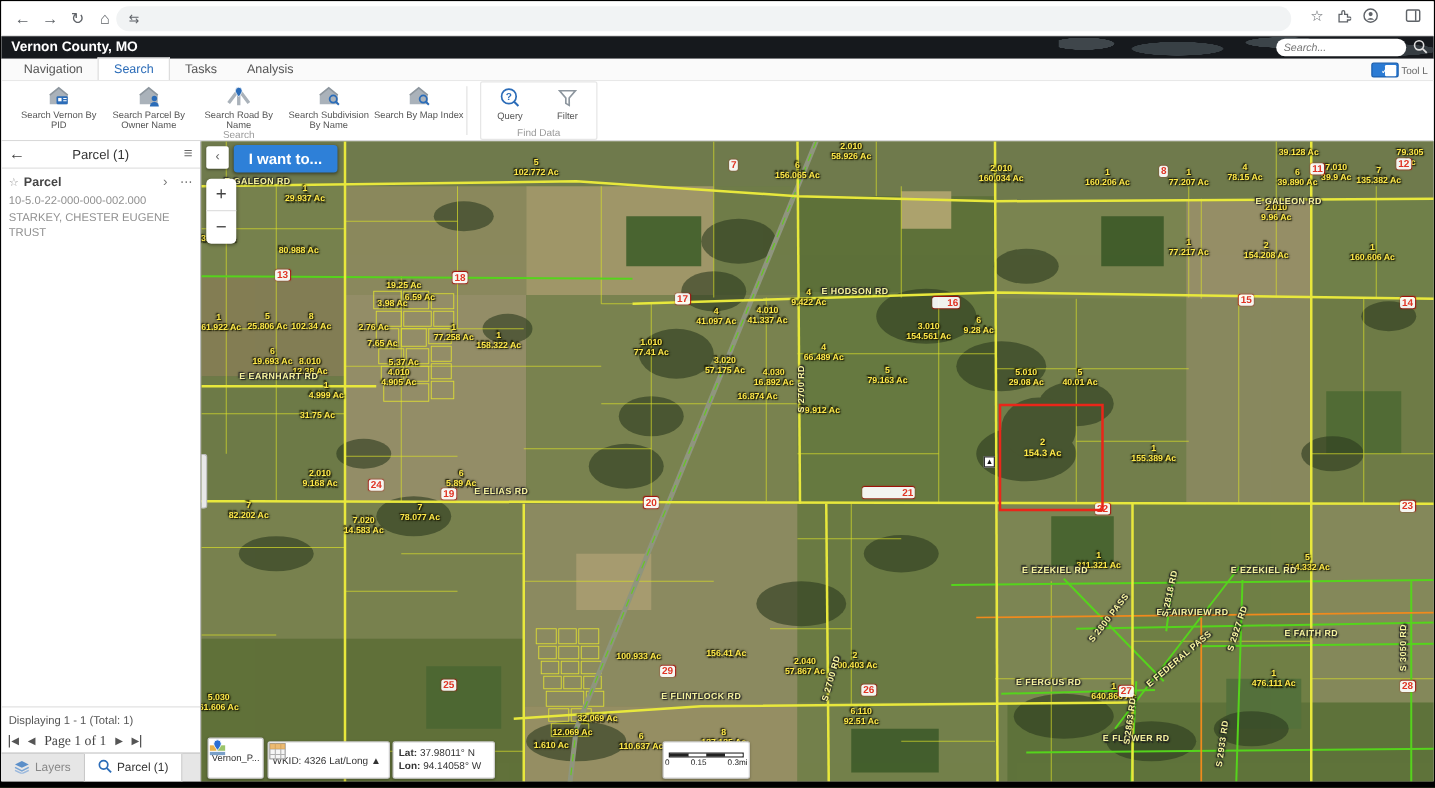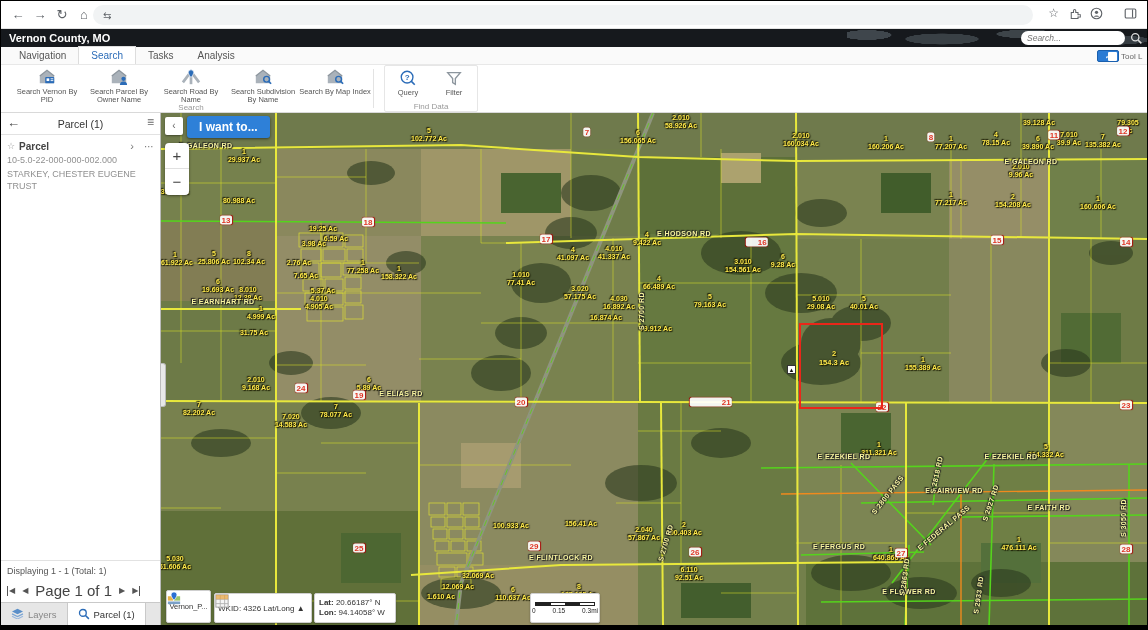--- a/index.html
+++ b/index.html
@@ -56,21 +56,21 @@
   .res-name{font-size:10px;font-weight:bold;color:#444;flex:1;}
   .res-chev{font-size:11px;color:#777;}
   .res-dots{font-size:10px;color:#777;margin-left:6px;}
   .res-line{font-size:9px;color:#909090;line-height:12px;margin-top:2px;}
   #panel-foot{border-top:1px solid #e2e2e2;padding:5px 6px 3px 6px;}
   #displaying{font-size:9px;color:#555;}
   #pager{display:flex;align-items:center;gap:7px;margin-top:6px;}
   .pg{font-size:8px;color:#555;cursor:pointer;line-height:10px;}
   .pg.first{border-left:1px solid #555;padding-left:1px;}
   .pg.last{border-right:1px solid #555;padding-right:1px;}
-  #pageinfo{font-size:15px;color:#444;}
+  #pageinfo{font-size:11px;color:#444;font-family:Liberation Serif, serif;}
   #panel-tabs{height:24px;background:#e6e6e6;border-top:1px solid #c9c9c9;display:flex;align-items:stretch;}
   .ptab{display:flex;align-items:center;gap:4px;padding:0 10px;font-size:9.5px;color:#888;cursor:pointer;}
   .ptab.active{background:#fff;color:#333;border-right:1px solid #c9c9c9;border-left:1px solid #c9c9c9;}
 
   
   #map{position:relative;flex:1;overflow:hidden;background:#6f7a4c;}
   #map svg{position:absolute;left:0;top:0;}
   .map-label{position:absolute;transform:translate(-50%,-50%);font-size:7px;font-weight:bold;color:#ffe94a;text-align:center;white-space:pre-line;line-height:8px;text-shadow:0 0 2px #1a1a00,1px 1px 1px #1a1a00,-1px -1px 1px #1a1a00;pointer-events:none;}
   .road-label{position:absolute;transform:translate(-50%,-50%);font-size:7px;font-weight:bold;color:#f8f4a0;letter-spacing:.4px;white-space:nowrap;line-height:8px;text-shadow:0 0 2px #222,1px 1px 1px #222,-1px -1px 1px #222;pointer-events:none;}
   .sec-marker{position:absolute;transform:translate(-50%,-50%);font-size:8px;font-weight:bold;color:#e03424;background:rgba(255,255,255,.92);border-radius:2px;padding:0 1.5px;line-height:9px;box-shadow:0 0 1px #a00;pointer-events:none;}
@@ -575,25 +575,25 @@
           <div class="sec-marker" style="left: 962px; top: 18px;">12</div>
           <div class="sec-marker" style="left: 65px; top: 107px;">13</div>
           <div class="sec-marker" style="left: 207px; top: 109px; text-align: center;">18</div>
           <div class="sec-marker" style="left: 385px; top: 126px;">17</div>
           <div class="sec-marker" style="left: 596px; top: 129px; padding-left: 12px;">16</div>
           <div class="sec-marker" style="left: 836px; top: 127px;">15</div>
           <div class="sec-marker" style="left: 965px; top: 129px;">14</div>
           <div class="sec-marker" style="left: 140px; top: 275px;">24</div>
           <div class="sec-marker" style="left: 198px; top: 282px;">19</div>
           <div class="sec-marker" style="left: 360px; top: 289px;">20</div>
-          <div class="sec-marker" style="left: 550px; top: 289px; padding-left: 32px;">21</div>
+          <div class="sec-marker" style="left: 550px; top: 281px; padding-left: 32px;">21</div>
           <div class="sec-marker" style="left: 721px; top: 294px;">22</div>
           <div class="sec-marker" style="left: 965px; top: 292px;">23</div>
           <div class="sec-marker" style="left: 198px; top: 435px;">25</div>
-          <div class="sec-marker" style="left: 373px; top: 433px;">29</div>
+          <div class="sec-marker" style="left: 373px; top: 424px;">29</div>
           <div class="sec-marker" style="left: 534px; top: 439px;">26</div>
           <div class="sec-marker" style="left: 740px; top: 440px;">27</div>
           <div class="sec-marker" style="left: 965px; top: 436px;">28</div>
         </div>
 
       <div id="sel-parcel" style="left: 638px; top: 210px; width: 84px; height: 86px;"></div>
       <div id="sel-label" class="map-label" style="left: 673px; top: 245px;">2
 154.3 Ac</div>
       <div id="poi-marker" style="left:626px;top:252px">▲</div>
 
@@ -616,21 +616,21 @@
       </div>
       <div class="swidget" id="w-wkid">
         <svg width="14" height="14" viewBox="0 0 16 16">
           <rect x="1" y="1" width="14" height="14" fill="#f5f5f5" stroke="#999" stroke-width="1"></rect>
           <path d="M1 6h14M1 11h14M6 1v14M11 1v14" stroke="#b0b0b0" stroke-width="1"></path>
           <rect x="1" y="1" width="14" height="5" fill="#e8a33c" opacity="0.7"></rect>
         </svg>
         <span class="wk-txt">WKID: 4326 Lat/Long ▲</span>
       </div>
       <div class="swidget" id="w-latlon">
-        <div><b>Lat:</b> <span>20.66187° N</span></div>
+        <div><b>Lat:</b> <span>37.98011° N</span></div>
         <div><b>Lon:</b> <span>94.14058° W</span></div>
       </div>
       <div class="swidget" id="w-scalebar">
         <div id="sb-bar">
             <i></i>
             <i></i>
             <i></i>
             <i></i>
           </div>
         <div id="sb-labels">

